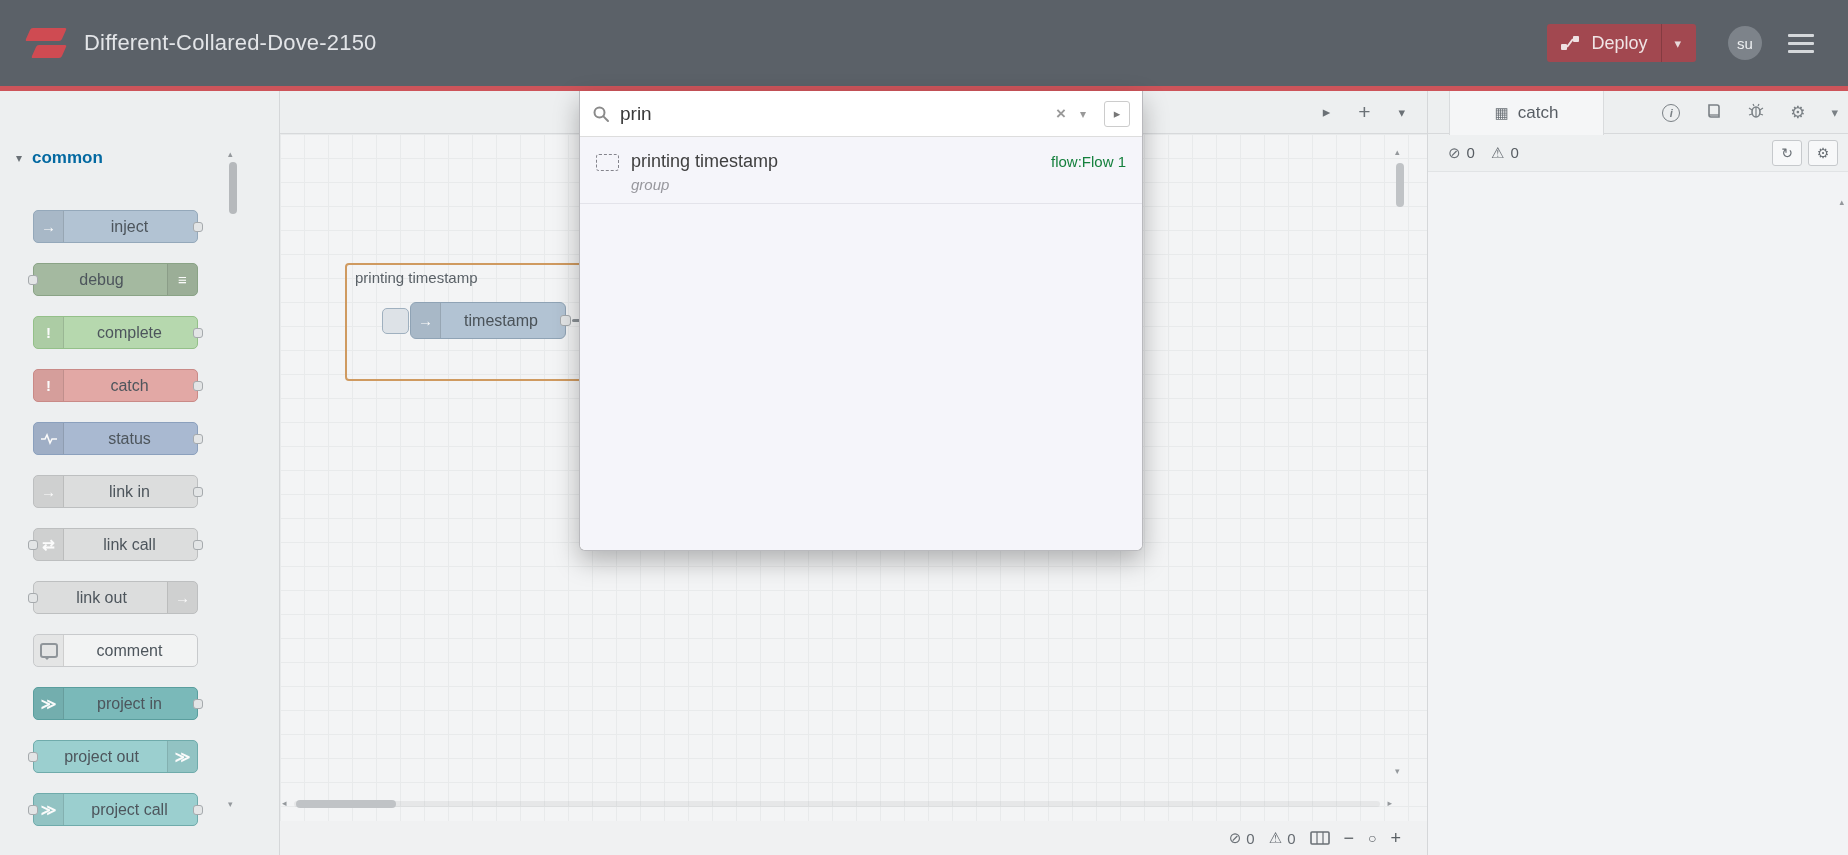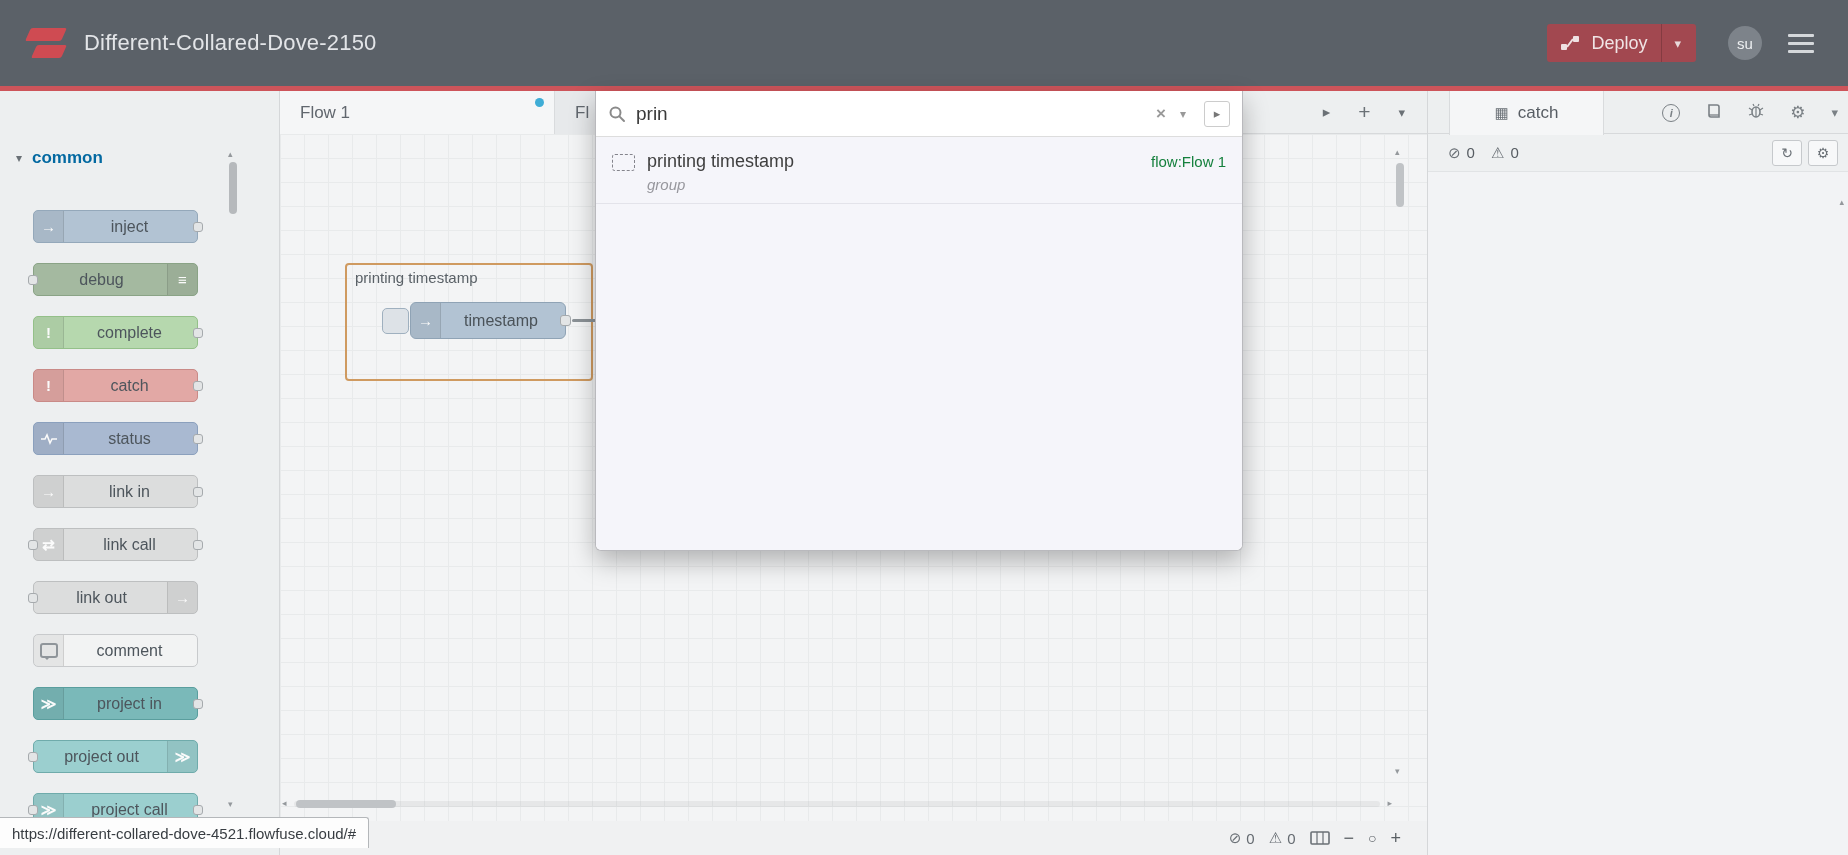--- a/index.html
+++ b/index.html
@@ -98,21 +98,21 @@
   .ic-info { width:18px; height:18px; border:1.5px solid #7a8085; border-radius:50%; display:flex; align-items:center; justify-content:center; font-size:11px; font-weight:bold; font-style:italic; }
   .ic-gear { font-size:17px; } .ic-caret { font-size:13px; }
   .side-toolbar { position:absolute; left:0; top:43px; width:100%; height:38px; border-bottom:1px solid #e1e3e5; display:flex; align-items:center; padding-left:20px; gap:16px; color:#565c62; font-size:15px; }
   .side-toolbar .f-item { gap:6px; }
   .tb-buttons { margin-left:auto; display:flex; gap:6px; padding-right:10px; }
   .tb-btn { width:30px; height:26px; border:1px solid #c6c9cc; border-radius:3px; background:#f7f8f9; color:#6a7076; font-size:14px; display:flex; align-items:center; justify-content:center; }
   .side-body { position:absolute; left:0; top:81px; width:100%; bottom:0; background:#f2f3f5; }
   .side-body .sb-arrow { right:4px; top:26px; left:auto; }
 
   
-  .search-dialog { position:absolute; left:595px; top:91px; width:648px; z-index:100; background:#fff; border:1px solid #b9b9bd; border-top:none; border-radius:0 0 6px 6px; box-shadow:0 10px 26px rgba(0,0,0,.28); }
+  .search-dialog { position:absolute; left:579px; top:91px; width:564px; z-index:100; background:#fff; border:1px solid #b9b9bd; border-top:none; border-radius:0 0 6px 6px; box-shadow:0 10px 26px rgba(0,0,0,.28); }
   .search-row { height:46px; display:flex; align-items:center; padding:0 12px; gap:10px; border-bottom:1px solid #ddd; background:#fff; }
   .search-row input { flex:1; border:none; outline:none; font-size:19px; color:#3a3a3a; font-family:inherit; }
   .sr-clear { color:#999; font-size:17px; font-weight:bold; padding:0 2px; }
   .sr-caret { color:#999; font-size:12px; padding:0 2px; }
   .sr-adv { width:26px; height:26px; border:1px solid #ccc; border-radius:3px; color:#777; font-size:13px; display:flex; align-items:center; justify-content:center; margin-left:6px; background:#fff; }
   .search-results { height:413px; background:#f5f5fa; border-radius:0 0 6px 6px; overflow:hidden; }
   .result-row { display:flex; padding:14px 16px 10px 14px; border-bottom:1px solid #e3e3ea; }
   .group-icon { flex:none; width:23px; height:17px; margin:3px 12px 0 2px; border:1px dashed #84848c; border-radius:3px; }
   .r-main { flex:1; min-width:0; }
   .r-top { display:flex; align-items:baseline; }
@@ -253,29 +253,20 @@
       </div>
     <div class="palette-sb">
       <span class="sb-arrow sb-top">▴</span>
       <span class="thumb"></span>
       <span class="sb-arrow sb-bottom">▾</span>
     </div>
   </div>
 
   <div class="workspace">
     <div class="tabbar">
-      <div class="tabs-strip">
-          <div class="flow-tab active">
-            <span class="tab-label">Flow 1</span>
-            <span class="dirty-dot"></span>
-          </div>
-          <div class="flow-tab">
-            <span class="tab-label">Fl</span>
-          </div>
-        </div>
       <div class="tab-controls">
         <span class="tc-next">▸</span>
         <span class="tc-add">+</span>
         <span class="tc-list">▾</span>
       </div>
     </div>
 
     <div class="canvas">
       <div class="flow-group">
         <span class="group-label">printing timestamp</span>
@@ -387,15 +378,14 @@
             <div class="r-top">
               <span class="r-title">printing timestamp</span>
               <span class="r-flow">flow:Flow 1</span>
             </div>
             <div class="r-sub">group</div>
           </div>
         </div>
       </div>
   </div>
 
-  <div class="url-popup">https://different-collared-dove-4521.flowfuse.cloud/#</div>
 
 </div>
 
 </body></html>

